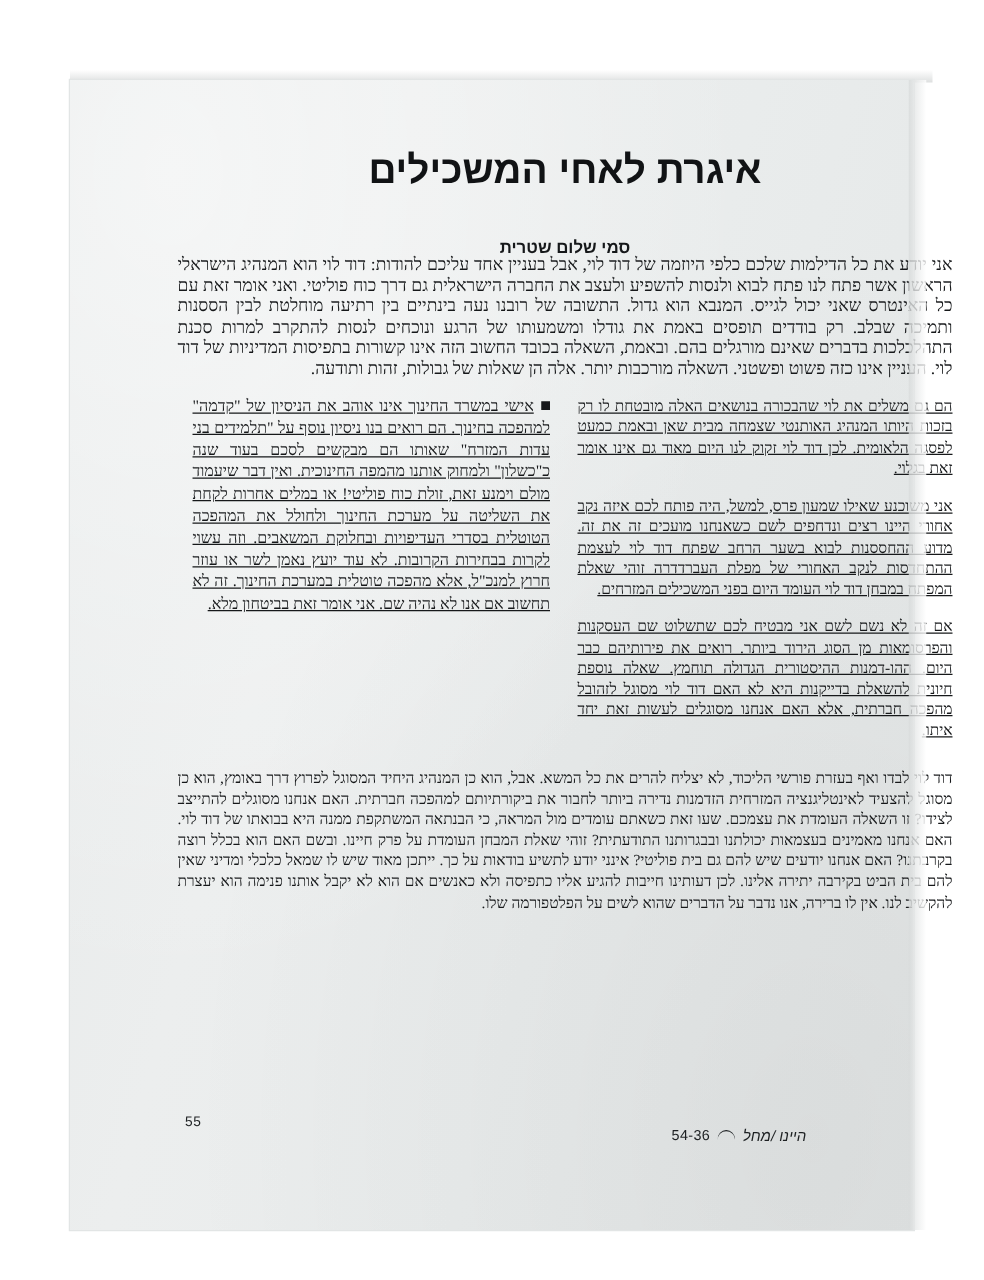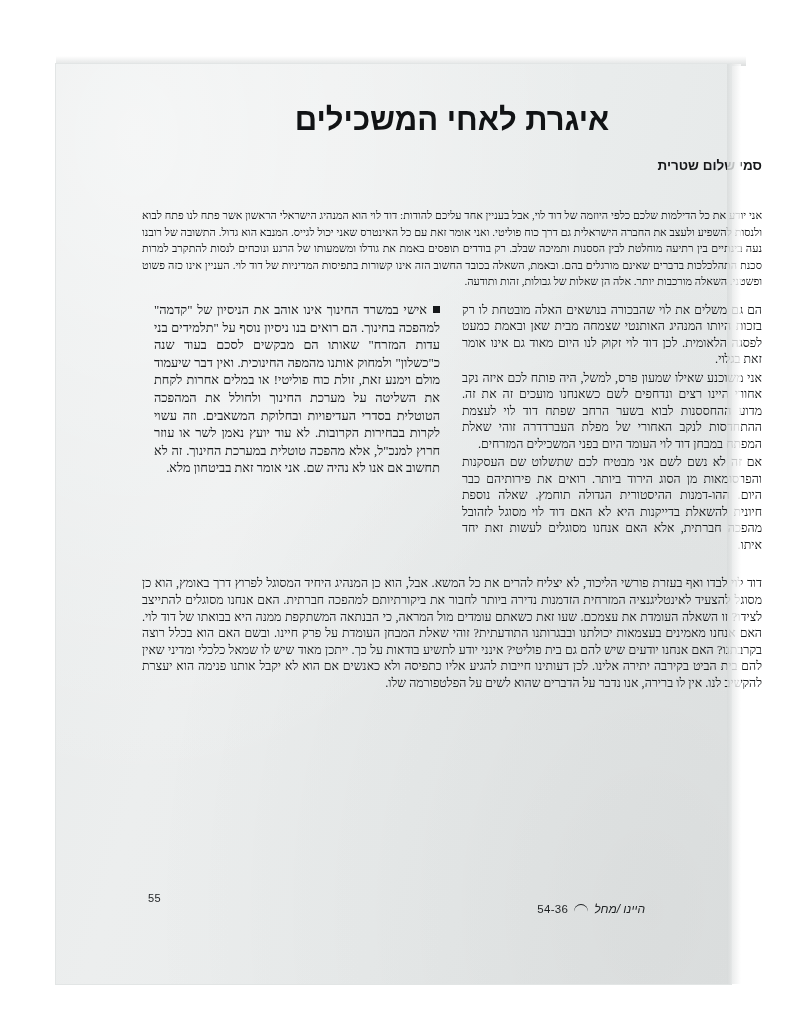--- a/index.html
+++ b/index.html
@@ -40,50 +40,49 @@
     top: 56px;
     width: 690px;
     height: 10px;
     background: linear-gradient(180deg, #ffffff 0%, #dddfdf 100%);
   }
 
   
   .content {
     position: absolute;
     left: 86px;
-    top: 28px;
+    top: 44px;
     width: 620px;
     direction: rtl;
     text-align: justify;
     color: #16181a;
   }
 
   .article-title {
     font-family: "Liberation Sans", sans-serif;
     font-weight: bold;
     font-size: 31px;
     text-align: center;
     letter-spacing: 0px;
     margin: 10px 0 0 0;
     color: #111315;
   }
 
   .byline {
     font-family: "Liberation Sans", sans-serif;
     font-weight: bold;
     font-size: 13.5px;
-    text-align: right;
-    margin: 20px 0 0 0;
+    text-align: center;
+    margin: 36px 0 0 0;
     color: #16181a;
   }
 
   
   .lead {
-    margin-top: 34px;
-    font-size: 11px;
+    font-size: 14px;
     line-height: 16.6px;
     text-align: justify;
   }
   .lead p {
     margin: 0 0 0 0;
     text-indent: 0;
   }
   .lead p + p { margin-top: 2px; }
 
   
@@ -95,22 +94,22 @@
     align-items: flex-start;
   }
   .col {
     font-size: 12.4px;
     line-height: 16.5px;
     text-align: justify;
   }
   .col-right { width: 286px; }
   .col-left  { width: 300px; }
 
-  .col p { margin: 0; }
-  .col p + p { margin-top: 2px; }
+  .col p { margin: 0; text-decoration: underline; }
+  .col p + p { margin-top: 14px; }
 
   .bullet-sq {
     display: inline-block;
     width: 7px;
     height: 7px;
     background: #16181a;
     margin-left: 6px;
     vertical-align: 1px;
   }
 

